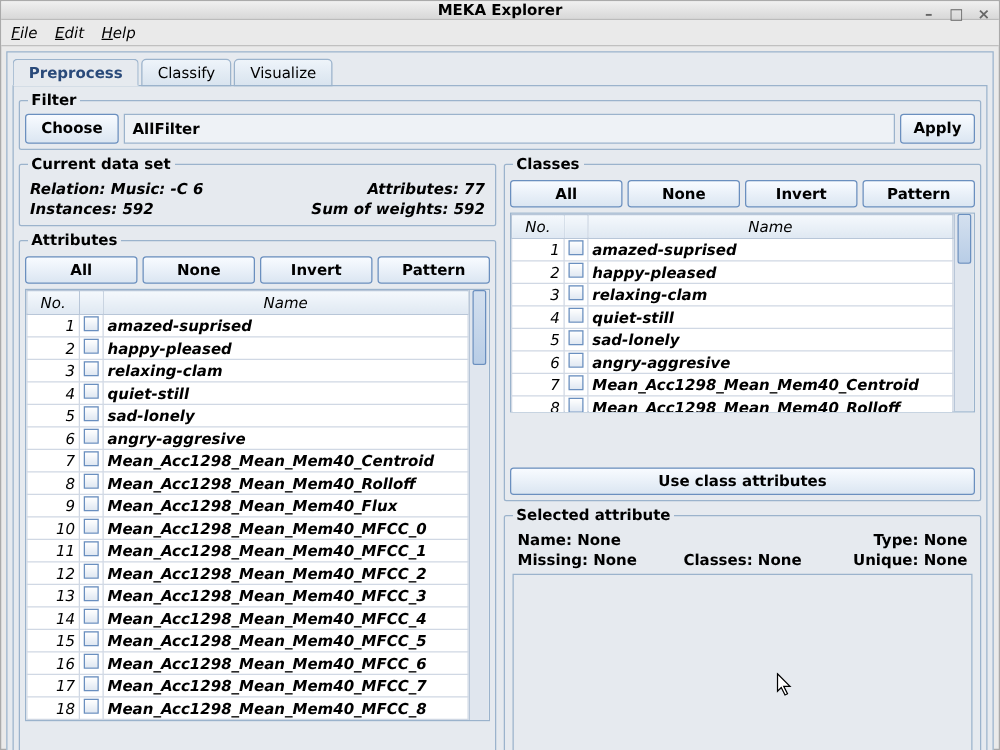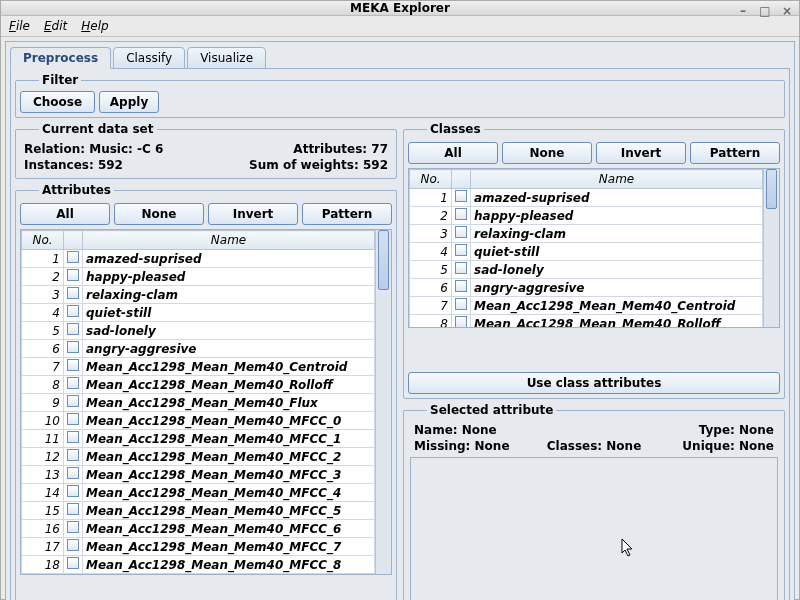--- a/index.html
+++ b/index.html
@@ -12,32 +12,32 @@
   .menubar { display: flex; gap: 14px; padding: 3px 8px; background: #eaeaea; border-bottom: 1px solid #c0c0c0; font-style: italic; }
   .menubar span { cursor: pointer; }
   .menubar span u { text-decoration: underline; }
   .body { flex: 1; padding: 4px; }
   .panel { border: 1px solid #9bb3cc; background: #e6eaef; height: 100%; display: flex; flex-direction: column; padding: 2px; }
   .tabs { display: flex; gap: 2px; padding: 2px 2px 0 2px; }
   .tab { padding: 3px 12px; border: 1px solid #9bb3cc; border-top-left-radius: 4px; border-top-right-radius: 4px; background: linear-gradient(#eef4fa,#d9e4ef); cursor: pointer; position: relative; top: 1px; }
   .tab.active { background: #e6eaef; border-bottom: 1px solid #e6eaef; font-weight: bold; color: #2a4a7a; }
   .tab-body { flex: 1; border: 1px solid #9bb3cc; margin: 0 2px 2px 2px; background: #e6eaef; display: flex; flex-direction: column; padding: 2px; overflow: hidden; }
   fieldset { border: 1px solid #9bb3cc; border-radius: 2px; margin: 2px; padding: 4px; }
-  legend { font-weight: bold; padding: 0 3px; margin-left: 19px; }
+  legend { font-weight: bold; padding: 0 3px; margin-left: 2px; }
   .btn { background: linear-gradient(#f8fbff,#dbe6f2); border: 1px solid #6a8fbf; border-radius: 3px; padding: 3px 0; font-weight: bold; text-align: center; cursor: pointer; }
   .btn.wide { width: 100%; margin-top: 40px; }
   .filter-row { display: flex; gap: 4px; align-items: stretch; }
   .filter-row .choose { flex: 0 0 75px; }
   .filter-row .filter-name { flex: 1; border: 1px solid #9bb3cc; background: #eef2f6; padding: 4px 6px; font-weight: bold; }
   .filter-row .apply { flex: 0 0 60px; }
   .cols { display: flex; gap: 2px; flex: 1; overflow: hidden; }
   .left, .right { display: flex; flex-direction: column; }
   .left { flex: 1; }
   .right { flex: 1; }
-  .info-grid { display: grid; grid-template-columns: 1fr 1fr; row-gap: 2px; padding: 2px 4px; font-weight: bold; }
+  .info-grid { display: grid; grid-template-columns: 1fr 1fr; row-gap: 2px; padding: 2px 4px; font-weight: bold; font-style: italic; }
   .info-grid .r { text-align: right; }
   .btn-row { display: grid; grid-template-columns: repeat(4, 1fr); gap: 4px; margin: 2px 0 4px 0; }
   .tbl-wrap { border: 1px solid #9bb3cc; background: #fff; overflow: hidden; display: flex; font-style: italic; }
   .tbl-scroll { overflow-y: auto; flex: 1; }
   table { width: 100%; border-collapse: collapse; }
   thead th { background: linear-gradient(#f4f8fc,#dfe8f2); border: 1px solid #b8c6d8; padding: 2px 4px; font-weight: normal; position: sticky; top: 0; }
   tbody td { border: 1px solid #d0d8e4; padding: 1px 3px; font-weight: bold; background: #fff; white-space: nowrap; overflow: hidden; text-overflow: ellipsis; }
   td.num { text-align: right; width: 42px; font-weight: normal; }
   td.chk { width: 18px; text-align: center; }
   td.chk .box { display: inline-block; width: 12px; height: 12px; border: 1px solid #6a8fbf; background: linear-gradient(#fff,#e0e8f2); cursor: pointer; }
@@ -78,20 +78,21 @@
         <div class="tab">Classify</div>
         <div class="tab">Visualize</div>
       </div>
 
       <div class="tab-body">
 
         <fieldset>
           <legend>Filter</legend>
           <div class="filter-row">
             <div class="btn choose">Choose</div>
+            <div class="filter-name">AllFilter</div>
             <div class="btn apply">Apply</div>
           </div>
         </fieldset>
 
         <div class="cols">
 
           <div class="left">
 
             <fieldset>
               <legend>Current data set</legend>

